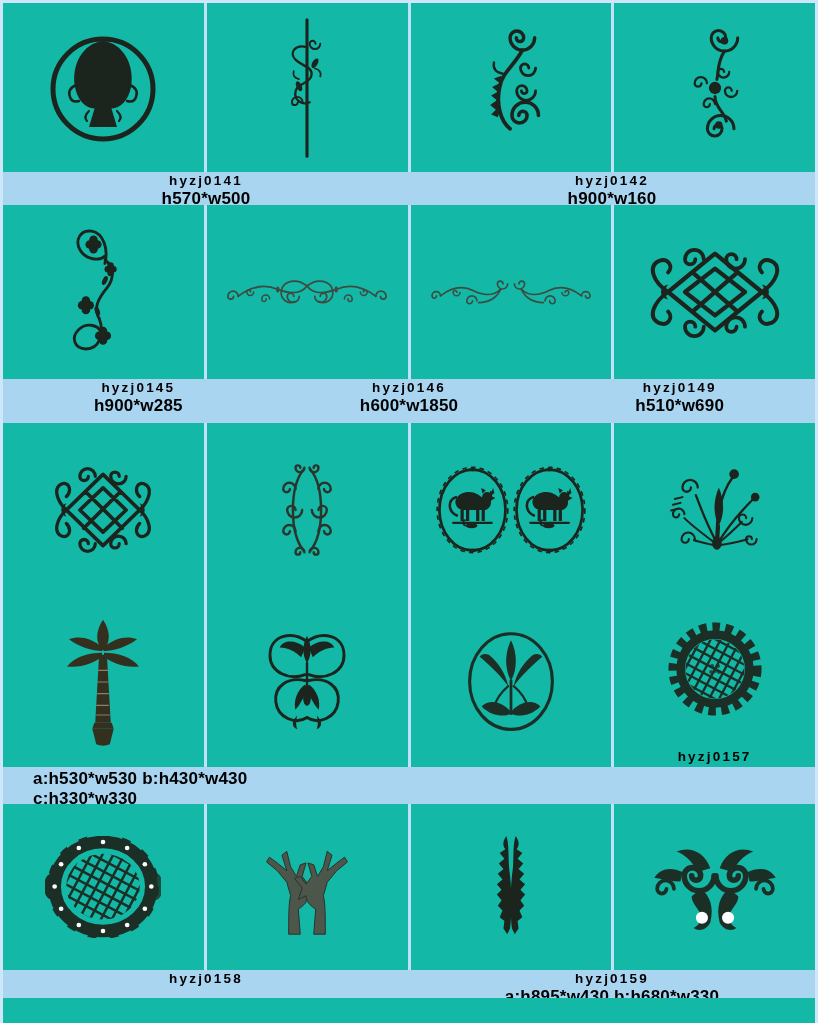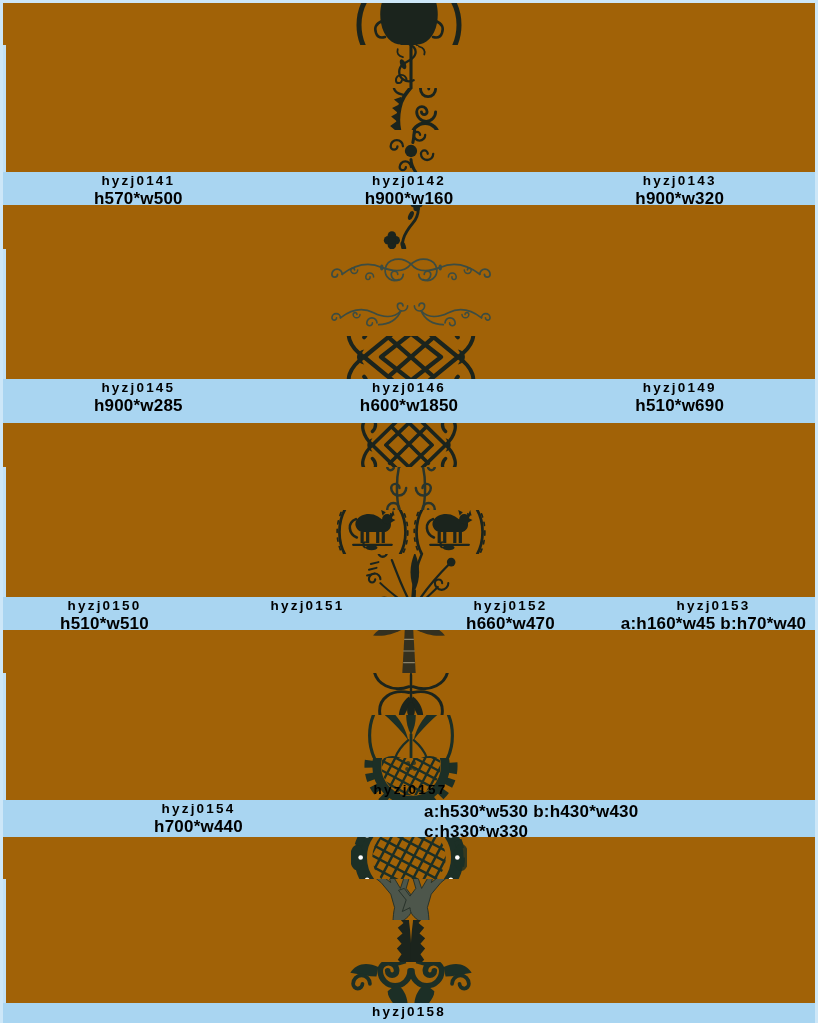--- a/index.html
+++ b/index.html
@@ -1,32 +1,32 @@
 <!DOCTYPE html>
 <html><head>
 <meta charset="utf-8">
 <style>
   html,body{margin:0;padding:0;background:#fff;}
   body{width:818px;height:1023px;font-family:"Liberation Sans",sans-serif;}
   .page{position:relative;width:818px;height:1023px;box-sizing:border-box;
         border-top:3px solid #cde7f8;border-left:3px solid #cde7f8;border-right:3px solid #cde7f8;
-        overflow:hidden;background:#a16207;}
-  .imgs{display:flex;flex-direction:column;}
+        overflow:hidden;background:#14b8a6;}
+  .imgs{display:flex;}
   .imgcell{flex:1 1 0;display:flex;align-items:center;justify-content:center;position:relative;overflow:hidden;}
   .imgcell + .imgcell{border-left:3px solid #c2e1f6;}
   .bar{display:flex;background:#a9d5f1;}
   .barcell{flex:1 1 0;text-align:center;padding-top:2px;box-sizing:border-box;overflow:hidden;}
   .code{display:block;font-weight:bold;font-size:13.5px;letter-spacing:2.2px;color:#000;line-height:1.1;}
   .dims{display:block;font-weight:bold;font-size:17px;letter-spacing:0.2px;color:#000;line-height:1.15;white-space:nowrap;}
   .left{text-align:left;padding-left:7px;margin-left:23px;}
   .r1 .imgs{height:169px;} .r1 .bar{height:33px;}
   .r2 .imgs{height:174px;} .r2 .bar{height:44px;}
   .r3 .imgs{height:174px;} .r3 .bar{height:33px;}
   .r4 .imgs{height:170px;} .r4 .bar{height:37px;}
-  .r5 .imgs{height:166px;} .r5 .bar{height:20px;}
+  .r5 .imgs{height:166px;} .r5 .bar{height:28px;}
   svg{display:block;}
   .ink{color:#1b241d;} .ink2{color:#3c4c42;} .brown{color:#34301f;} .green{color:#1c2f26;} .gray{color:#2a352c;}
   .codeabove{position:absolute;left:0;right:0;bottom:3px;text-align:center;
              font-weight:bold;font-size:13.5px;letter-spacing:2.2px;color:#000;}
   .lift{margin-bottom:26px;}
 </style>
 </head>
 <body>
 
 <div class="page">
@@ -80,24 +80,20 @@
       </div>
     </div>
     <div class="bar">
       <div class="barcell">
         <span class="code">hyzj0141</span>
         <span class="dims">h570*w500</span>
       </div>
       <div class="barcell">
         <span class="code">hyzj0142</span>
         <span class="dims">h900*w160</span>
-      </div>
-      <div class="barcell">
-        <span class="code">hyzj0143</span>
-        <span class="dims">h900*w320</span>
       </div>
     </div>
   </div>
 
   <div class="row r2">
     <div class="imgs">
       <div class="imgcell">
         <svg class="ink" width="98" height="152" viewBox="0 0 100 160" fill="none" stroke="currentColor" stroke-linecap="round">
           <path d="M52,50 C56,34 50,18 38,16 C26,14 20,26 26,36 C32,46 46,48 52,42" stroke-width="3"></path>
           <path d="M52,46 C62,54 62,66 54,76 C44,88 40,98 46,108" stroke-width="3"></path>
@@ -255,38 +251,20 @@
           <path d="M39,88 A7,7 0 1 0 25,88 A3.8,3.8 0 1 0 32.6,88" stroke-width="2.2"></path>
           <path d="M64,92 C76,82 84,74 88,70" stroke-width="2.2"></path>
           <path d="M99,66 A7,7 0 1 1 85,66 A3.8,3.8 0 1 1 92.6,66" stroke-width="2.2"></path>
           <path d="M66,94 C78,92 88,90 94,88" stroke-width="2.2"></path>
           <path d="M103.5,88 A5.5,5.5 0 1 1 92.5,88 A3,3 0 1 1 98.6,88" stroke-width="2.2"></path>
           <path d="M18,46 l8,-2 M16,52 l8,-2 M14,58 l8,-2" stroke-width="2"></path>
           <ellipse cx="62" cy="92" rx="5" ry="7" fill="currentColor" stroke="none"></ellipse>
         </svg>
       </div>
     </div>
-    <div class="bar">
-      <div class="barcell">
-        <span class="code">hyzj0150</span>
-        <span class="dims">h510*w510</span>
-      </div>
-      <div class="barcell">
-        <span class="code">hyzj0151</span>
-        <span class="dims"></span>
-      </div>
-      <div class="barcell">
-        <span class="code">hyzj0152</span>
-        <span class="dims">h660*w470</span>
-      </div>
-      <div class="barcell">
-        <span class="code">hyzj0153</span>
-        <span class="dims">a:h160*w45 b:h70*w40</span>
-      </div>
-    </div>
   </div>
 
   <div class="row r4">
     <div class="imgs">
       <div class="imgcell">
         <svg class="brown" width="88" height="136" viewBox="0 0 90 140" fill="currentColor" stroke="none">
           <path d="M45,6 C37,18 37,30 45,38 C53,30 53,18 45,6 Z"></path>
           <path d="M44,34 C32,24 20,22 10,26 C20,34 34,38 44,38 Z"></path>
           <path d="M46,34 C58,24 70,22 80,26 C70,34 56,38 46,38 Z"></path>
           <path d="M44,40 C30,40 16,44 8,54 C22,56 36,50 44,44 Z"></path>
@@ -346,24 +324,20 @@
               <circle cx="58" cy="47" r="2.2"></circle>
               <circle cx="55" cy="52" r="2.2"></circle>
               <circle cx="51" cy="53" r="2"></circle>
               <circle cx="59" cy="53" r="2"></circle>
           </g>
         </svg>
         <div class="codeabove">hyzj0157</div>
       </div>
     </div>
     <div class="bar">
-      <div class="barcell">
-        <span class="code">hyzj0154</span>
-        <span class="dims">h700*w440</span>
-      </div>
       <div class="barcell left">
         <span class="dims">a:h530*w530 b:h430*w430</span>
         <span class="dims">c:h330*w330</span>
       </div>
     </div>
   </div>
 
   <div class="row r5">
     <div class="imgcell-wrap imgs">
       <div class="imgcell">
@@ -423,16 +397,20 @@
           </g>
           <use href="#g20" transform="translate(150,0) scale(-1,1)"></use>
         </svg>
       </div>
     </div>
     <div class="bar">
       <div class="barcell">
         <span class="code">hyzj0158</span>
         <span class="dims"></span>
       </div>
+      <div class="barcell">
+        <span class="code">hyzj0159</span>
+        <span class="dims">a:h895*w430 b:h680*w330</span>
+      </div>
     </div>
   </div>
 
 </div>
 
 </body></html>

